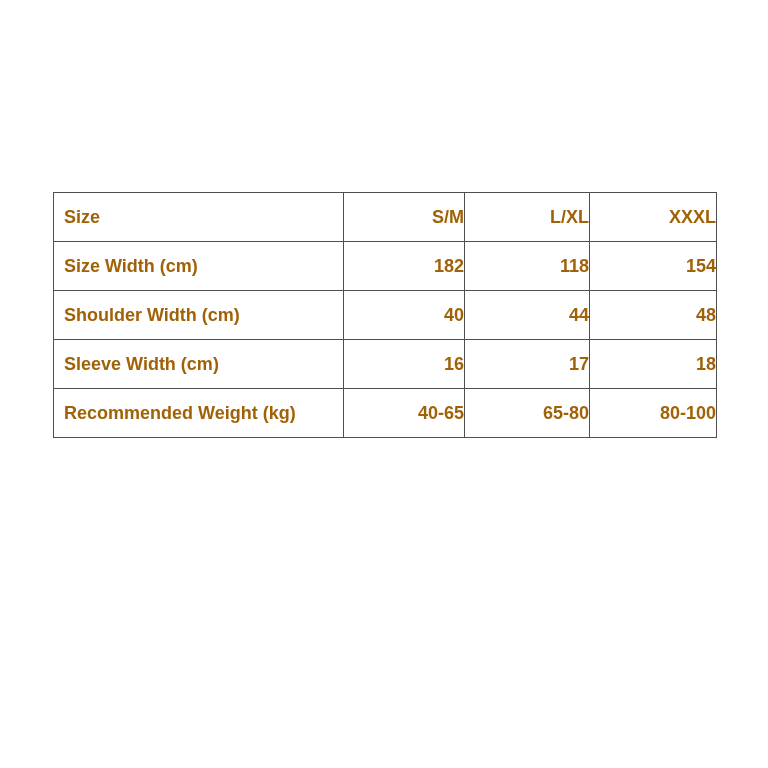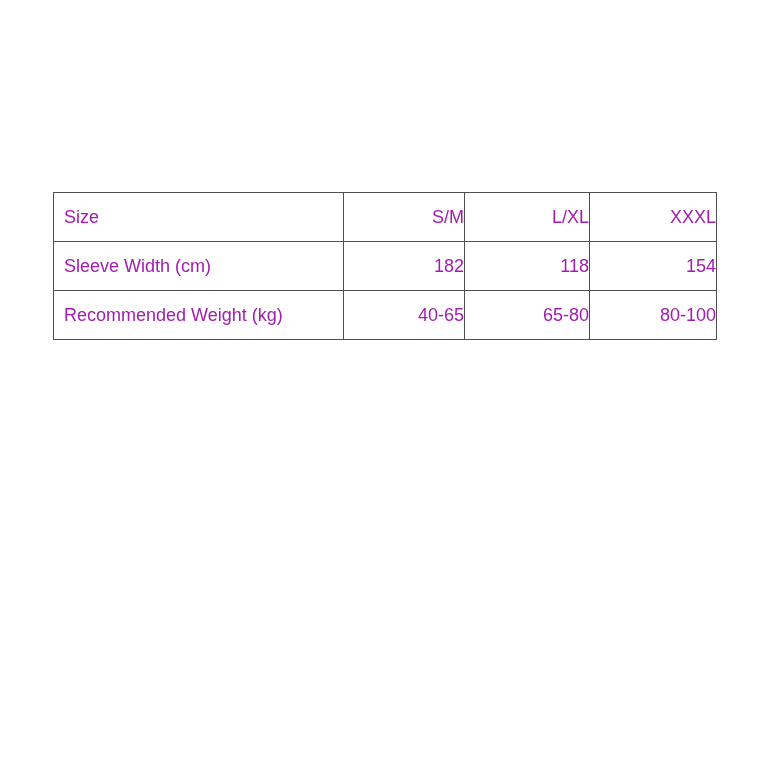--- a/index.html
+++ b/index.html
@@ -24,22 +24,22 @@
     border-collapse: collapse;
     table-layout: fixed;
     width: 663px;
   }
   table.size-chart th,
   table.size-chart td {
     border: 1.5px solid #4f4f4f;
     height: 48px;
     padding: 0;
     font-size: 18px;
-    font-weight: 400;
-    color: #a21caf;
+    font-weight: 700;
+    color: #a16207;
     vertical-align: middle;
     white-space: nowrap;
     overflow: hidden;
   }
   table.size-chart .label-col {
     text-align: left;
     padding-left: 10px;
   }
   table.size-chart .value-col {
     text-align: right;
@@ -59,24 +59,36 @@
     <thead>
       <tr>
         <th class="label-col">Size</th>
         <th class="value-col">S/M</th>
         <th class="value-col">L/XL</th>
         <th class="value-col">XXXL</th>
       </tr>
     </thead>
     <tbody>
       <tr>
-        <td class="label-col">Sleeve Width (cm)</td>
+        <td class="label-col">Size Width (cm)</td>
         <td class="value-col">182</td>
         <td class="value-col">118</td>
         <td class="value-col">154</td>
+      </tr>
+      <tr>
+        <td class="label-col">Shoulder Width (cm)</td>
+        <td class="value-col">40</td>
+        <td class="value-col">44</td>
+        <td class="value-col">48</td>
+      </tr>
+      <tr>
+        <td class="label-col">Sleeve Width (cm)</td>
+        <td class="value-col">16</td>
+        <td class="value-col">17</td>
+        <td class="value-col">18</td>
       </tr>
       <tr>
         <td class="label-col">Recommended Weight (kg)</td>
         <td class="value-col">40-65</td>
         <td class="value-col">65-80</td>
         <td class="value-col">80-100</td>
       </tr>
     </tbody>
   </table>
 </div>

